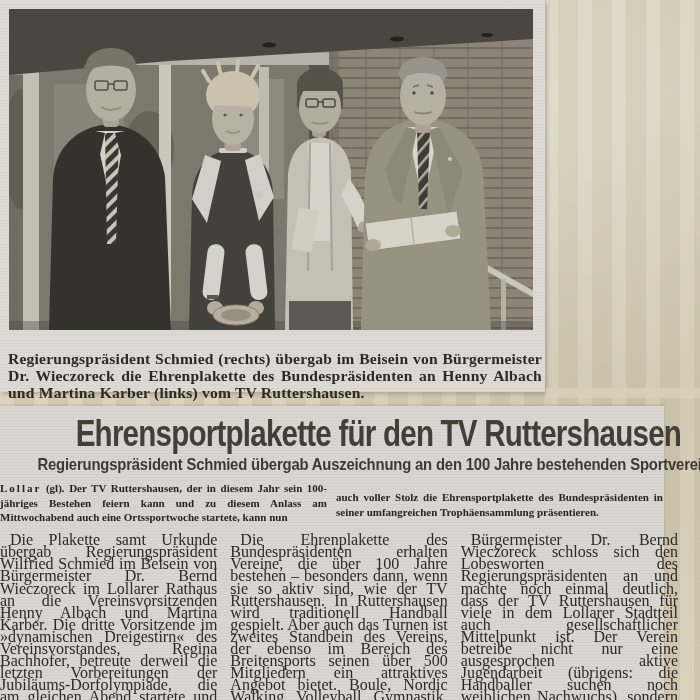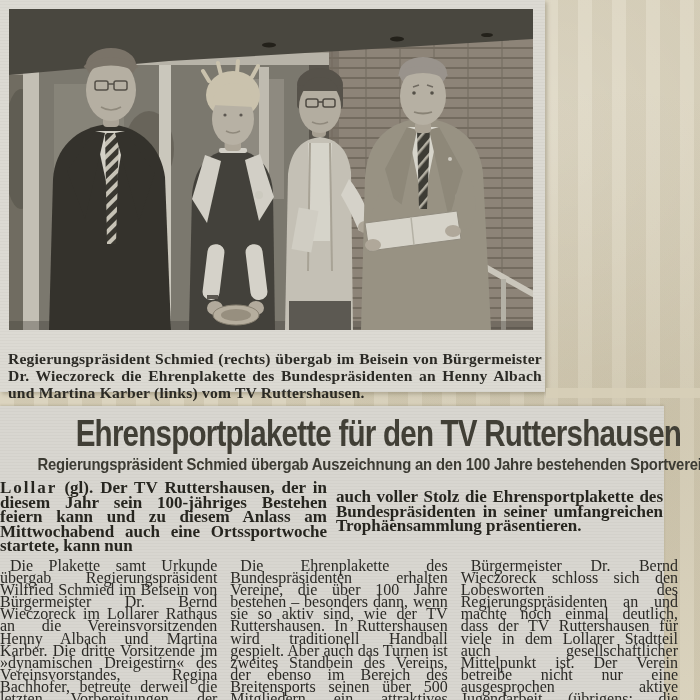--- a/index.html
+++ b/index.html
@@ -49,21 +49,21 @@
   }
   .subheadline-row{ text-align:center; margin-top:0px; color:#3c3b33; }
   .subheadline-row .shl{
     display:inline-block; white-space:nowrap;
     font-family:"Liberation Sans", sans-serif; font-weight:bold;
     font-size:16.5px; letter-spacing:-.2px;
     transform:scaleX(.90); transform-origin:center;
   }
   #intro{
     width:672px; margin:7px auto 0 auto; display:flex; gap:0;
-    font-weight:bold; font-size:17px; line-height:14.6px;
+    font-weight:bold; font-size:11px; line-height:14.6px;
     color:#26251f; text-align:justify;
   }
   #intro .icol{ flex:1; }
   #intro .dateline{ letter-spacing:2px; }
   #body-columns{
     width:678px; margin:6px auto 0 auto; display:flex; gap:13px;
     font-size:16px; line-height:12.1px; color:#2b2a26; text-align:justify;
   }
   .bcol{ flex:1; }
   .bcol p{ margin:0; }

